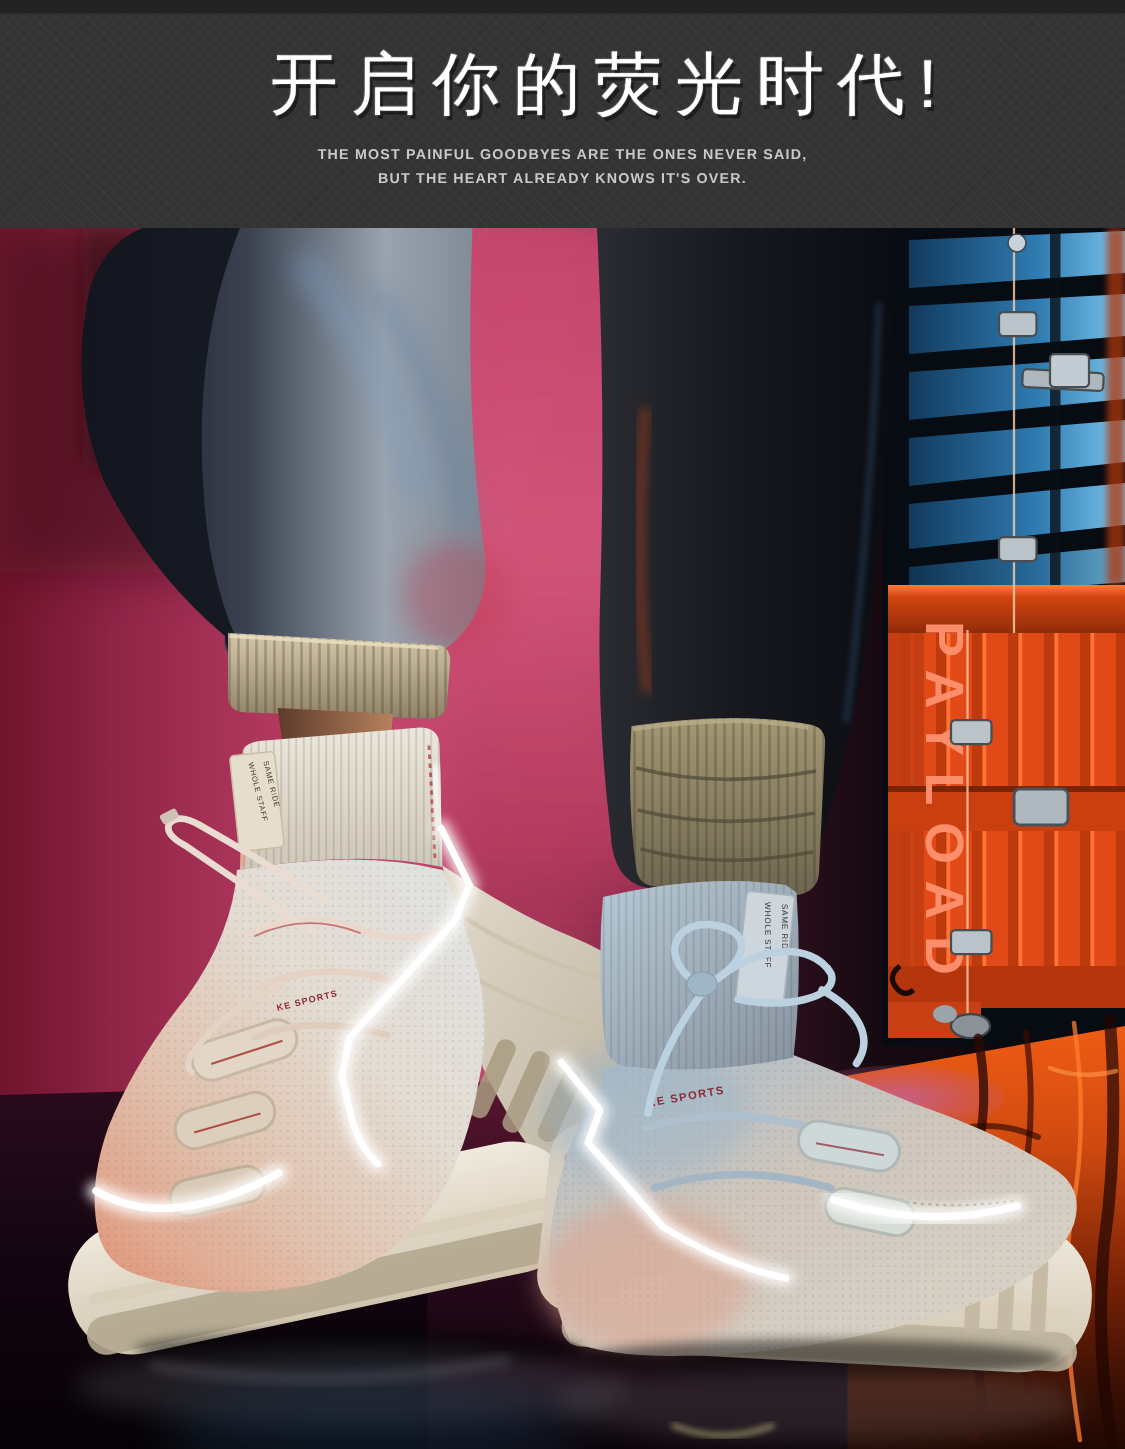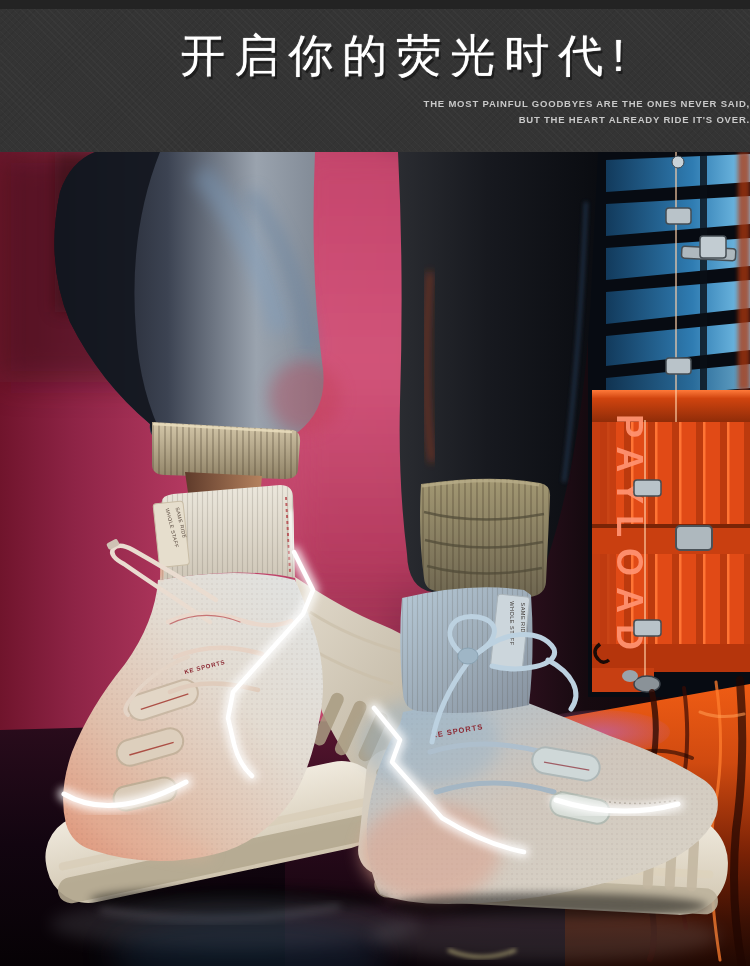--- a/index.html
+++ b/index.html
@@ -12,36 +12,36 @@
       #343434;
   }
   .banner-topstrip{position:absolute;top:0;left:0;width:100%;height:9px;background:#232323;}
   .title{
     position:absolute;top:26px;left:0;width:100%;
     text-align:center;color:#ffffff;font-size:45px;font-weight:400;
     letter-spacing:9px;text-shadow:2px 3px 0 rgba(0,0,0,0.45), 0 0 1px #fff;
     white-space:nowrap;
     margin-left:32px;
   }
-  .subtitle{position:absolute;top:96px;left:0;width:100%;text-align:right;color:#c9c9c9;}
+  .subtitle{position:absolute;top:96px;left:0;width:100%;text-align:center;color:#c9c9c9;}
   .subtitle div{font-size:9.5px;letter-spacing:0.8px;line-height:16px;font-weight:700;}
   .photo-wrap{position:absolute;top:152px;left:0;width:750px;height:814px;}
   svg text{font-family:"Liberation Sans",sans-serif;}
 </style>
 </head>
 <body>
 
 <div class="page">
 
   <div class="banner">
     <div class="banner-topstrip"></div>
     <div class="title">开启你的荧光时代!</div>
     <div class="subtitle">
       <div>THE MOST PAINFUL GOODBYES ARE THE ONES NEVER SAID,</div>
-      <div>BUT THE HEART ALREADY RIDE IT'S OVER.</div>
+      <div>BUT THE HEART ALREADY KNOWS IT'S OVER.</div>
     </div>
   </div>
 
   <div class="photo-wrap">
   <svg width="750" height="814" viewBox="0 0 750 814">
     <defs>
       <linearGradient id="wallG" x1="0" y1="0" x2="1" y2="0">
         <stop offset="0" stop-color="#70142c"></stop>
             <stop offset="0.10" stop-color="#8e2446"></stop>
         <stop offset="0.26" stop-color="#b63a62"></stop>

